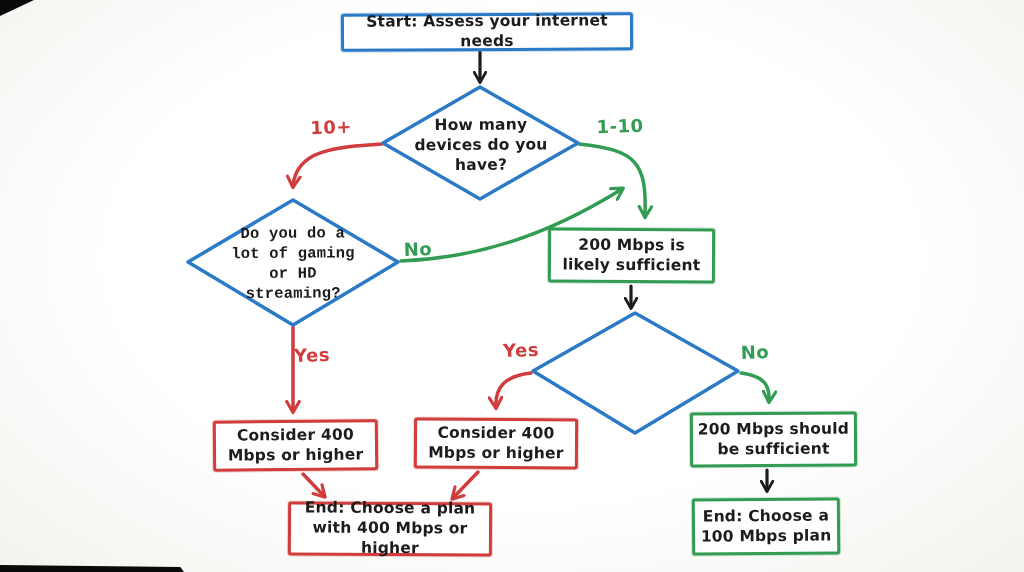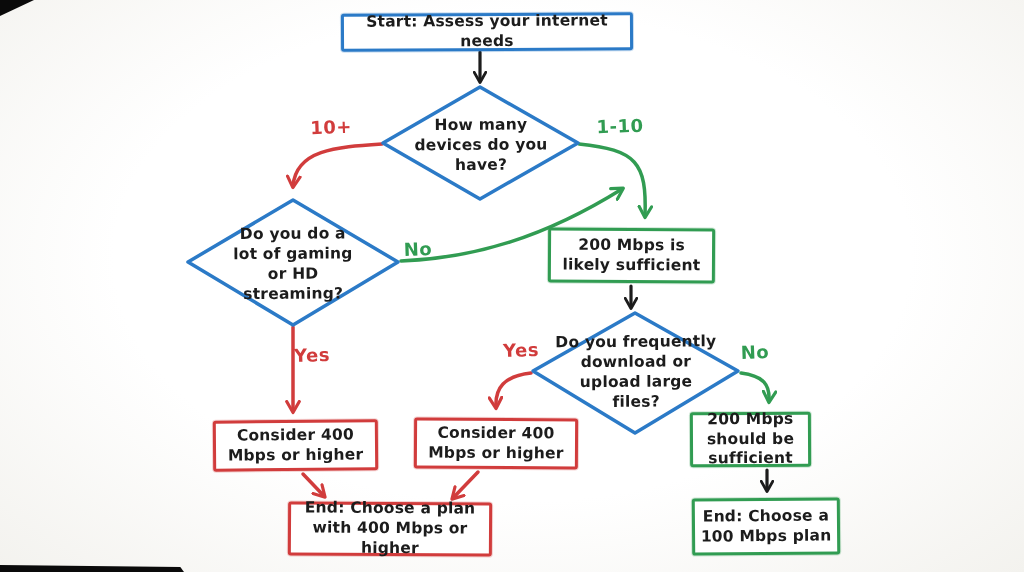--- a/index.html
+++ b/index.html
@@ -100,35 +100,34 @@
   </div>
 
   <div class="node red r3" style="left:213px;top:420px;width:165px;height:51px;">
     <span>Consider 400 Mbps or higher</span>
   </div>
 
   <div class="node red r2" style="left:414px;top:418px;width:164px;height:51px;">
     <span>Consider 400 Mbps or higher</span>
   </div>
 
-  <div class="node green r1" style="left:690px;top:412px;width:121px;height:55px;">
+  <div class="node green r1" style="left:690px;top:412px;width:167px;height:55px;">
     <span>200 Mbps should be sufficient</span>
   </div>
 
   <div class="node red r2" style="left:288px;top:502px;width:204px;height:54px;">
     <span>End: Choose a plan with 400 Mbps or higher</span>
   </div>
 
   <div class="node green r3" style="left:692px;top:498px;width:148px;height:57px;">
     <span>End: Choose a 100 Mbps plan</span>
   </div>
 
   <div class="diamond-text" style="left:481px;top:145px;width:150px;">How many devices do you have?</div>
-  <div class="diamond-text" style="left:293px;top:264px;width:135px;">Do you do a lot of gaming or HD streaming?</div>
-  <div class="diamond-text" style="left:636px;top:372px;width:165px;">Do you frequently download or upload large files?</div>
+  <div class="diamond-text" style="left:293px;top:264px;width:135px;font-family:Liberation Mono, monospace;">Do you do a lot of gaming or HD streaming?</div>
 
   <div class="edge-label red" style="left:331px;top:127px;">10+</div>
   <div class="edge-label green" style="left:620px;top:126px;">1-10</div>
   <div class="edge-label green" style="left:418px;top:249px;">No</div>
   <div class="edge-label red" style="left:312px;top:355px;">Yes</div>
   <div class="edge-label red" style="left:521px;top:350px;">Yes</div>
   <div class="edge-label green" style="left:755px;top:352px;">No</div>
 
   <div class="artifact tl"></div>
   <div class="artifact bl"></div>

